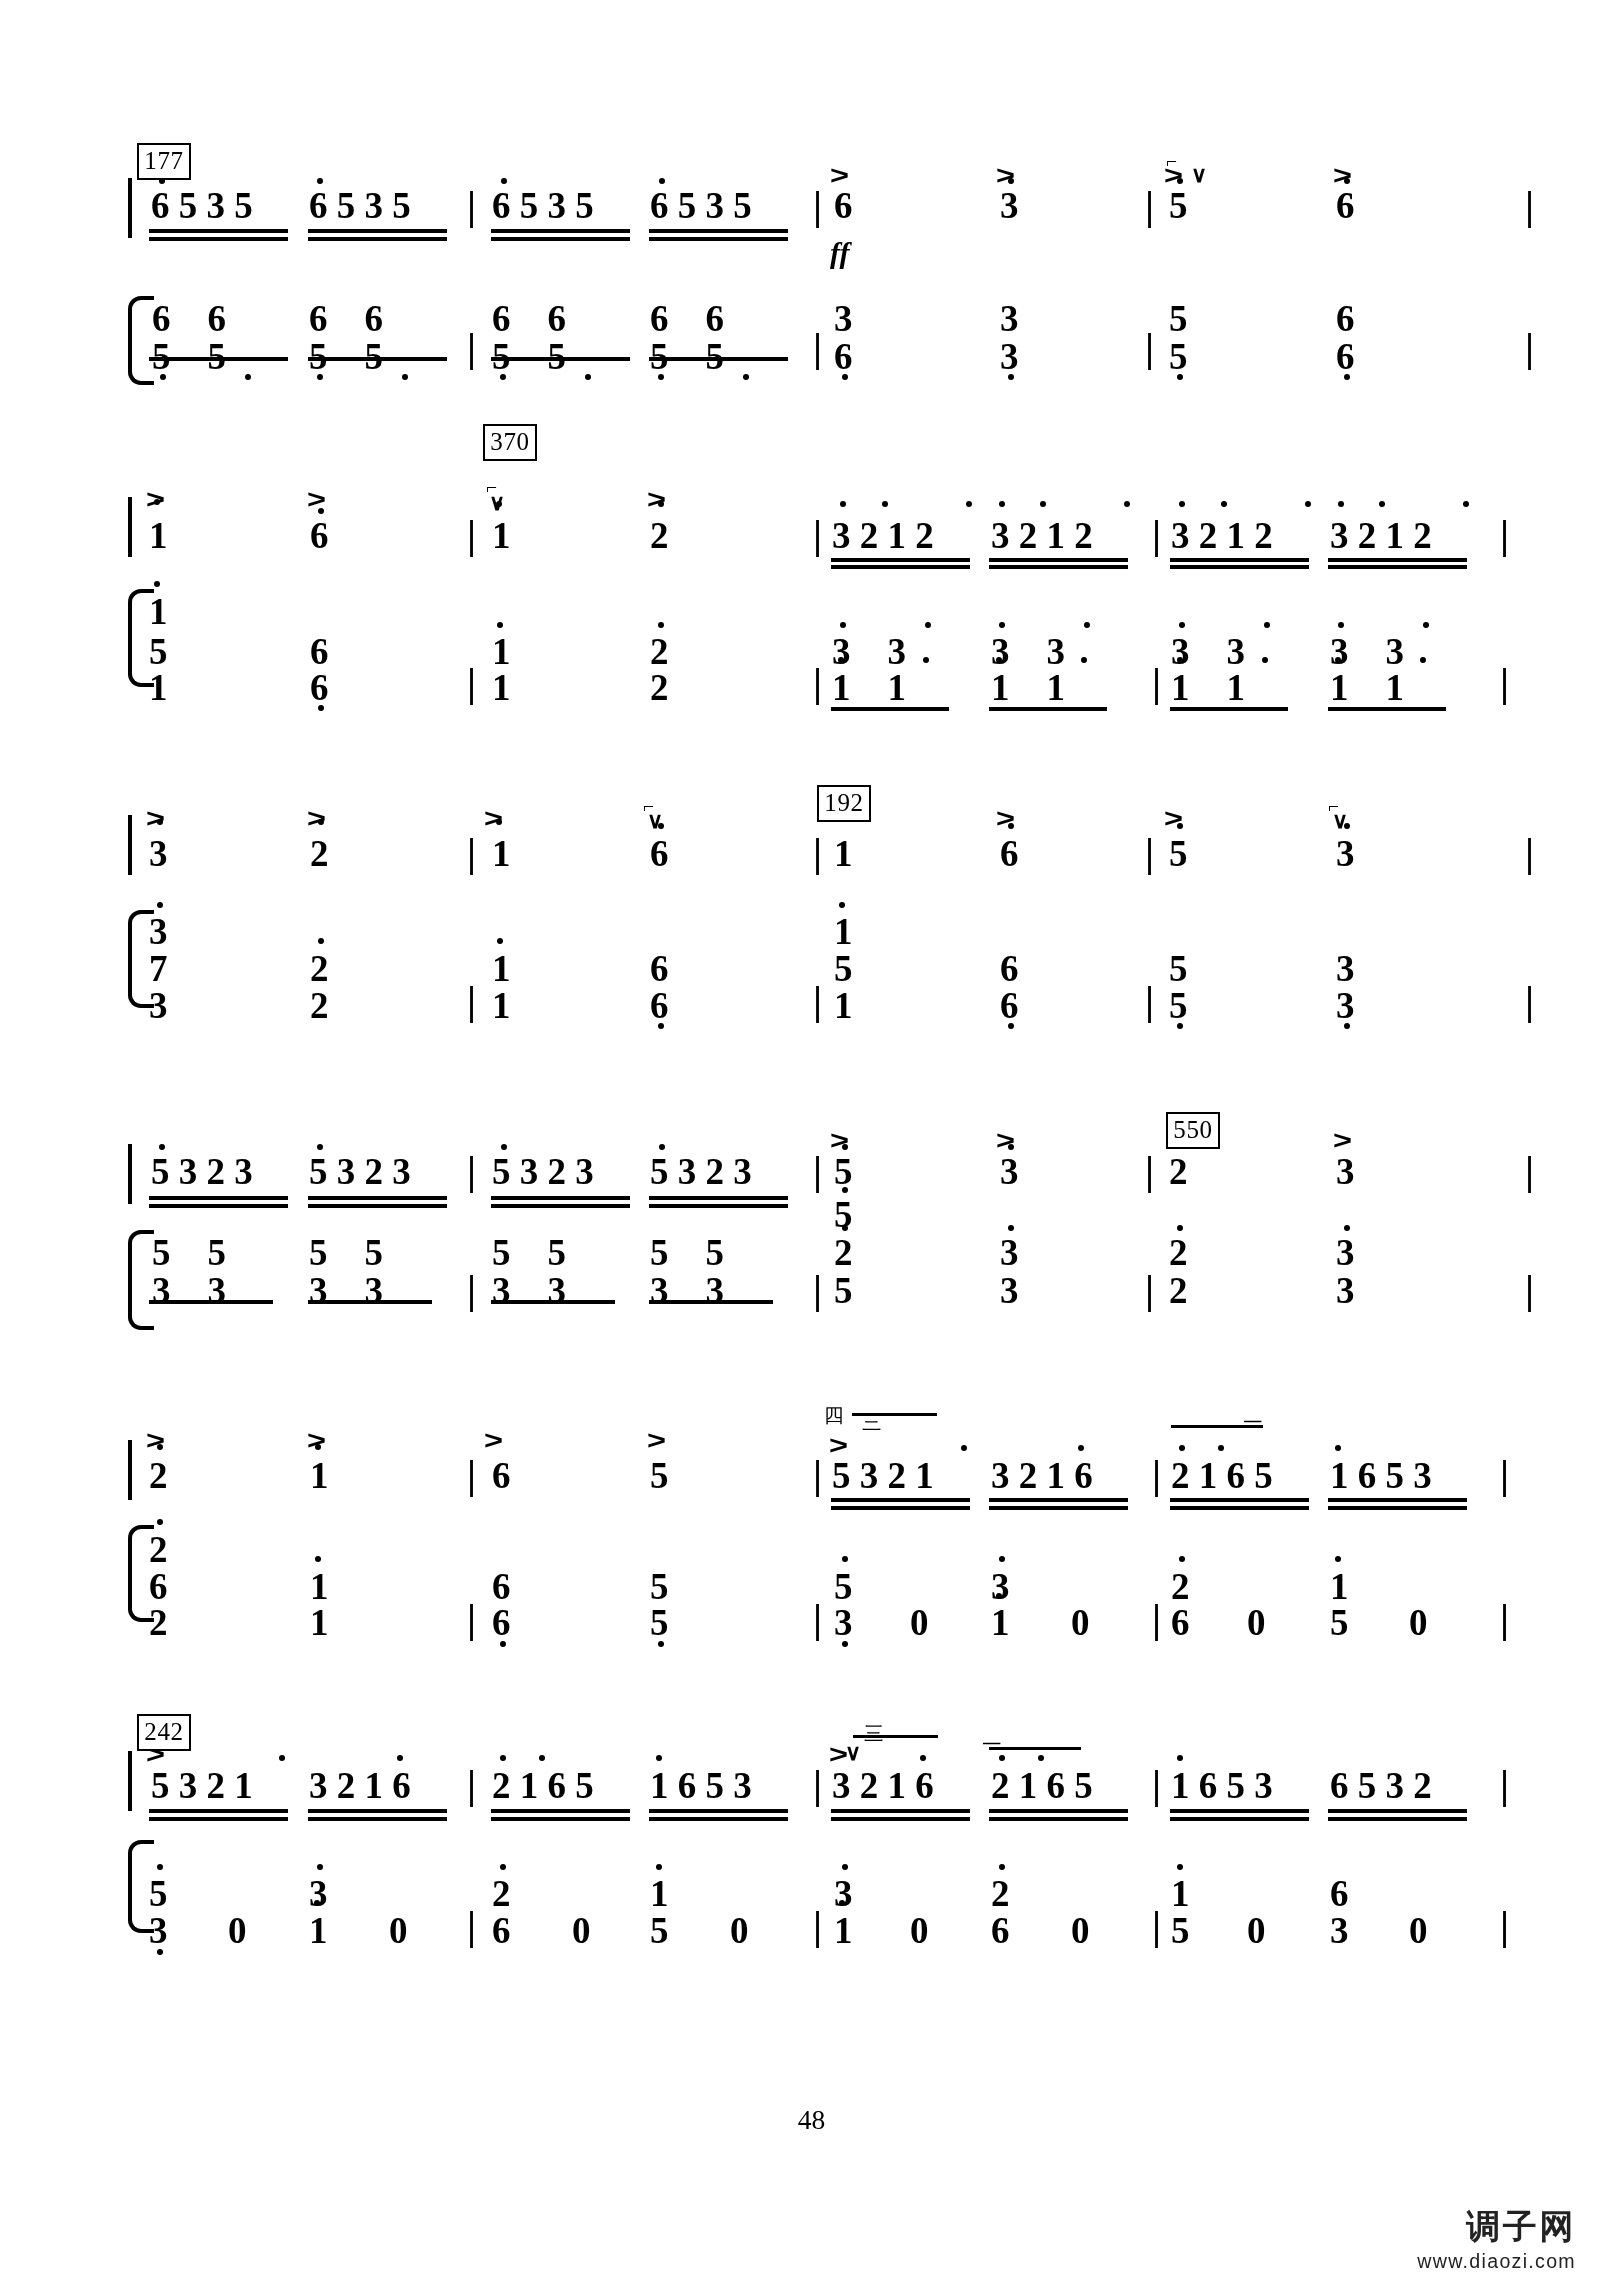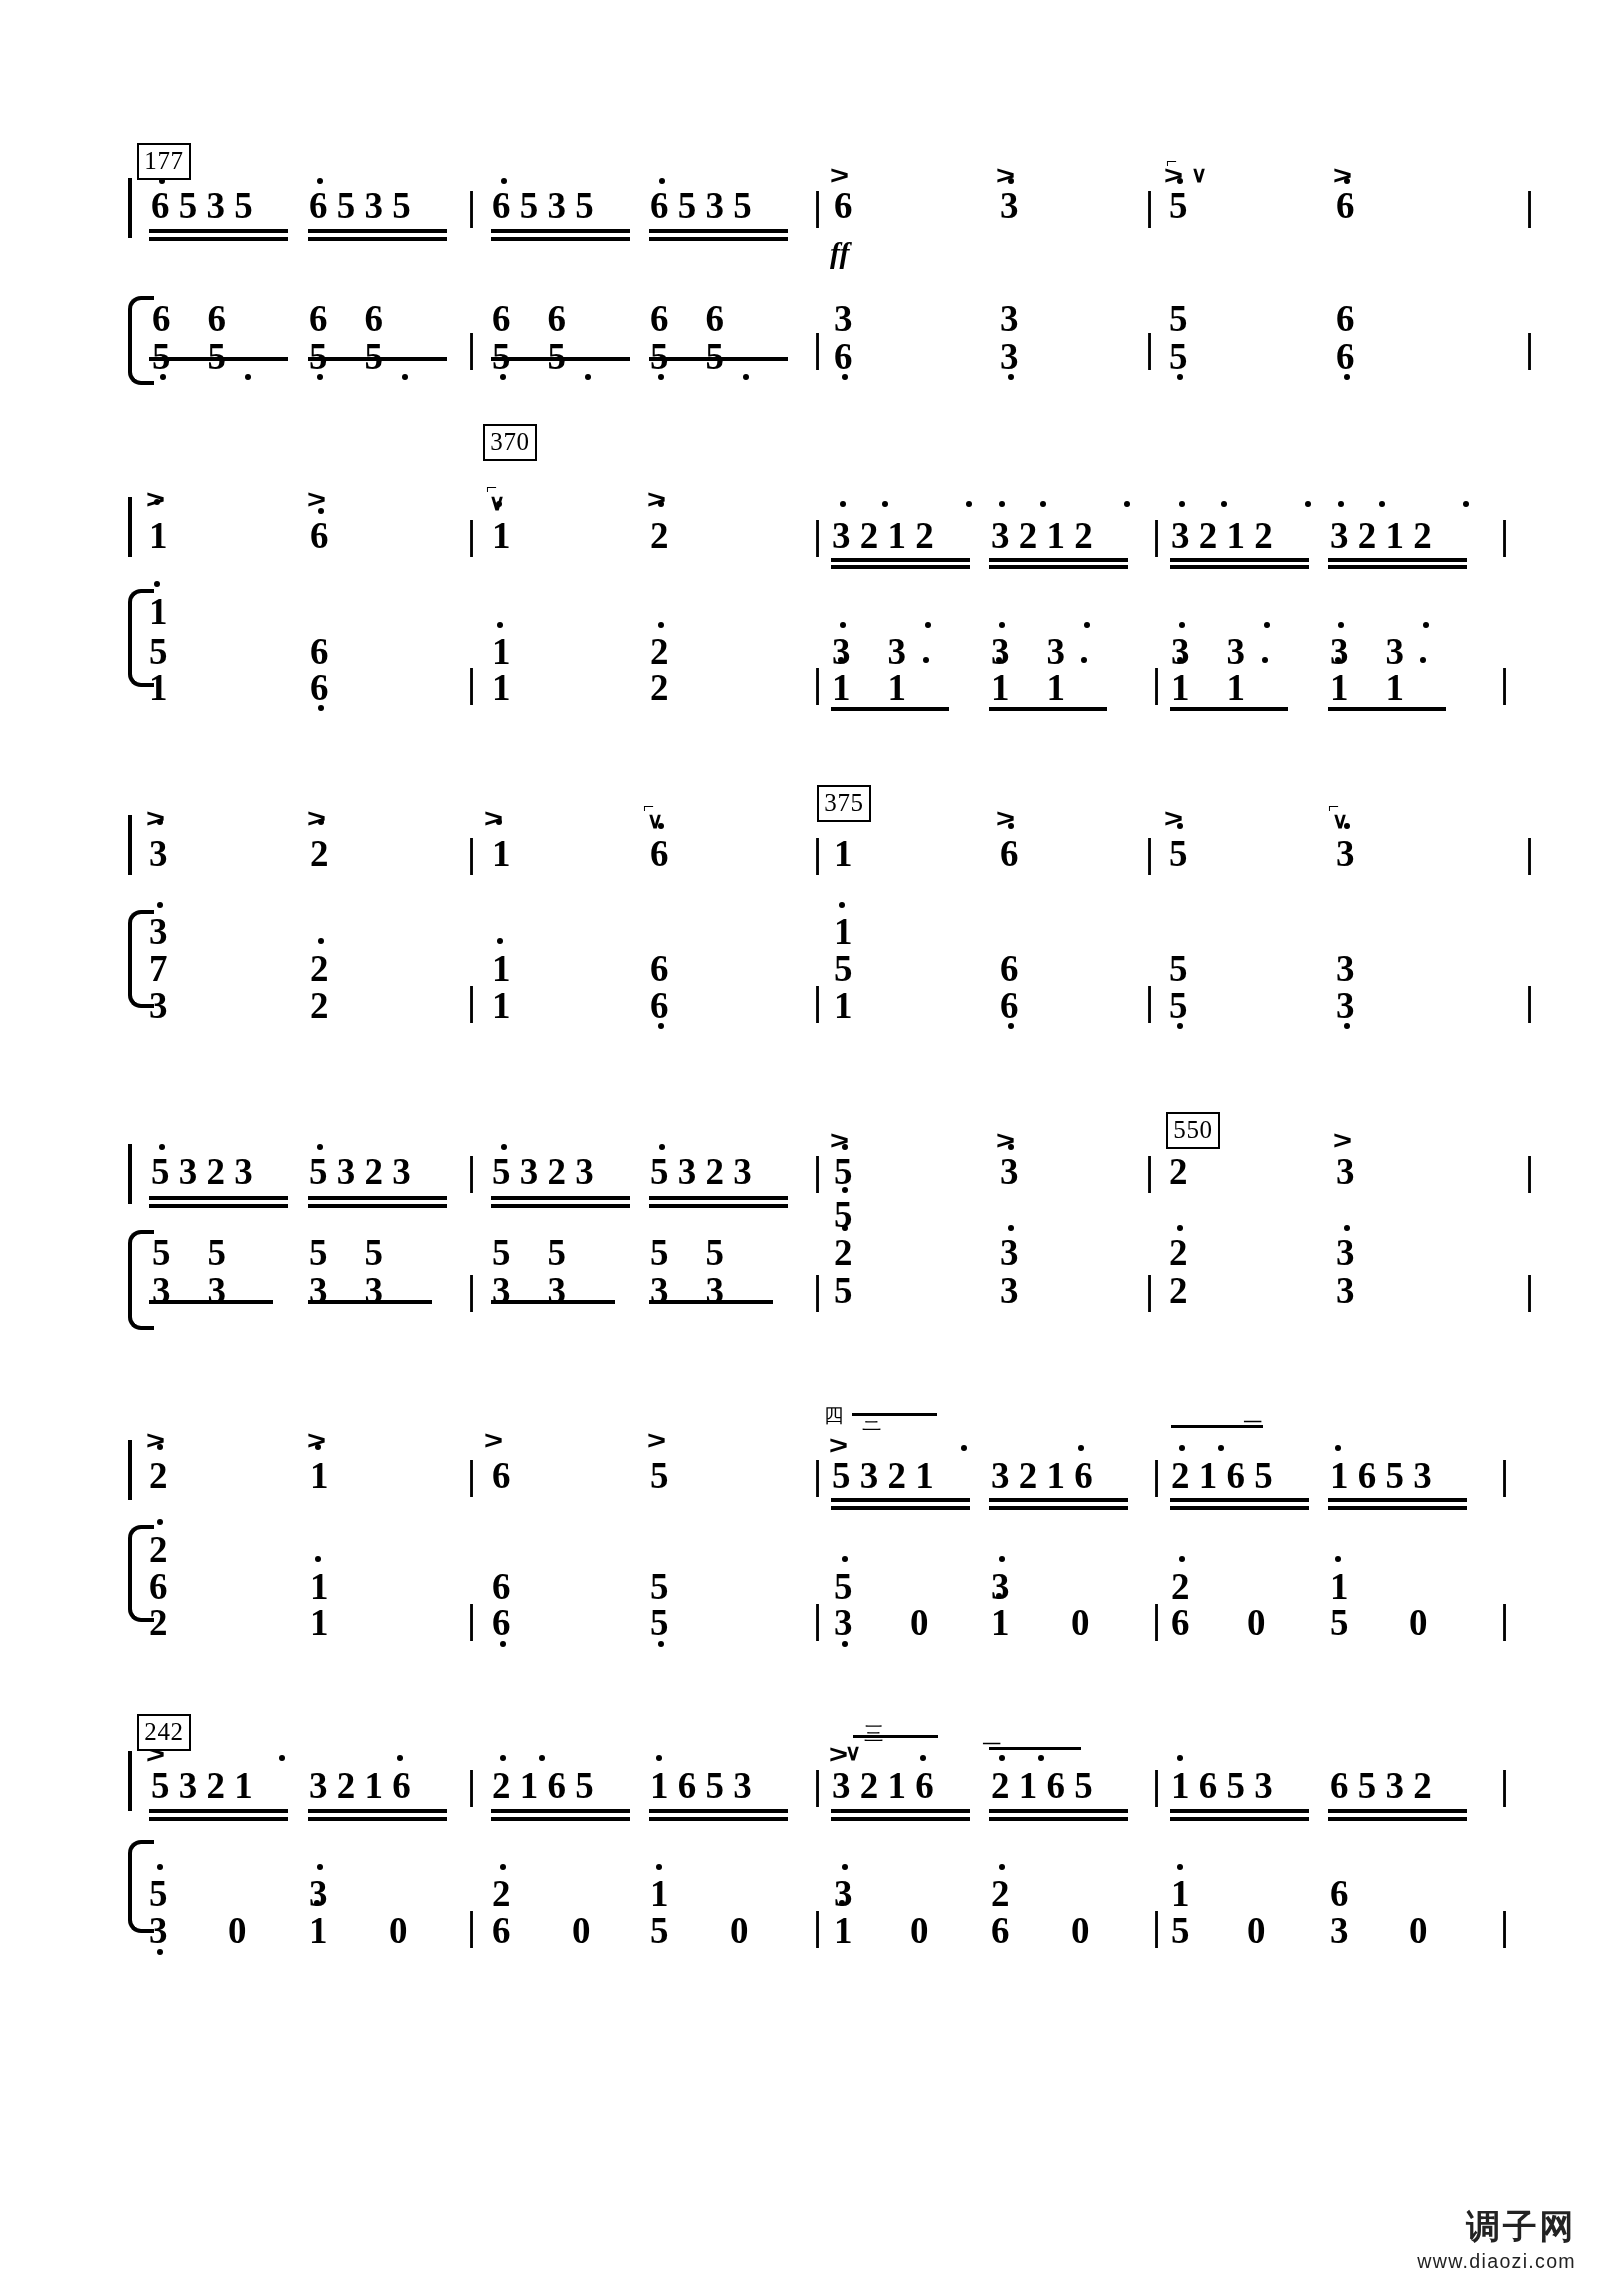--- a/index.html
+++ b/index.html
@@ -324,21 +324,21 @@
     <div class="dot-up" style="left:1423px;top:622px;"></div>
     <div class="note" style="left:1330px;top:669px;">1&nbsp;&nbsp;&nbsp;&nbsp;1</div>
     <div class="dot-up" style="left:1335px;top:657px;"></div>
     <div class="dot-up" style="left:1420px;top:657px;"></div>
     <div class="beam" style="left:1328px;top:707px;width:118px;"></div>
 
     <div class="barline" style="left:1500px;top:662px;">|</div>
   </div>
 
   <div class="system">
-    <div class="measure-num" style="left:817px;top:785px;">375</div>
+    <div class="measure-num" style="left:817px;top:785px;">192</div>
     <div class="topbar" style="left:128px;top:815px;height:60px;"></div>
     <div class="brace" style="left:128px;top:910px;height:90px;"></div>
 
     <div class="accent" style="left:148px;top:805px;">&gt;</div>
     <div class="note" style="left:149px;top:835px;">3</div>
     <div class="dot-up" style="left:157px;top:819px;"></div>
 
     <div class="accent" style="left:309px;top:805px;">&gt;</div>
     <div class="note" style="left:310px;top:835px;">2</div>
     <div class="dot-up" style="left:318px;top:819px;"></div>
@@ -690,18 +690,19 @@
     <div class="dot-up" style="left:1177px;top:1864px;"></div>
     <div class="note" style="left:1171px;top:1912px;">5</div>
     <div class="note" style="left:1247px;top:1912px;">0</div>
 
     <div class="note" style="left:1330px;top:1875px;">6</div>
     <div class="note" style="left:1330px;top:1912px;">3</div>
     <div class="note" style="left:1409px;top:1912px;">0</div>
     <div class="barline" style="left:1500px;top:1905px;">|</div>
   </div>
 
+  <div class="page-number" style="top:2104px;">48</div>
 
   <div class="watermark wm-big" style="right:47px;top:2204px;">调子网</div>
   <div class="watermark wm-small" style="right:47px;top:2250px;">www.diaozi.com</div>
 
 </div>
 
 
 </body></html>

